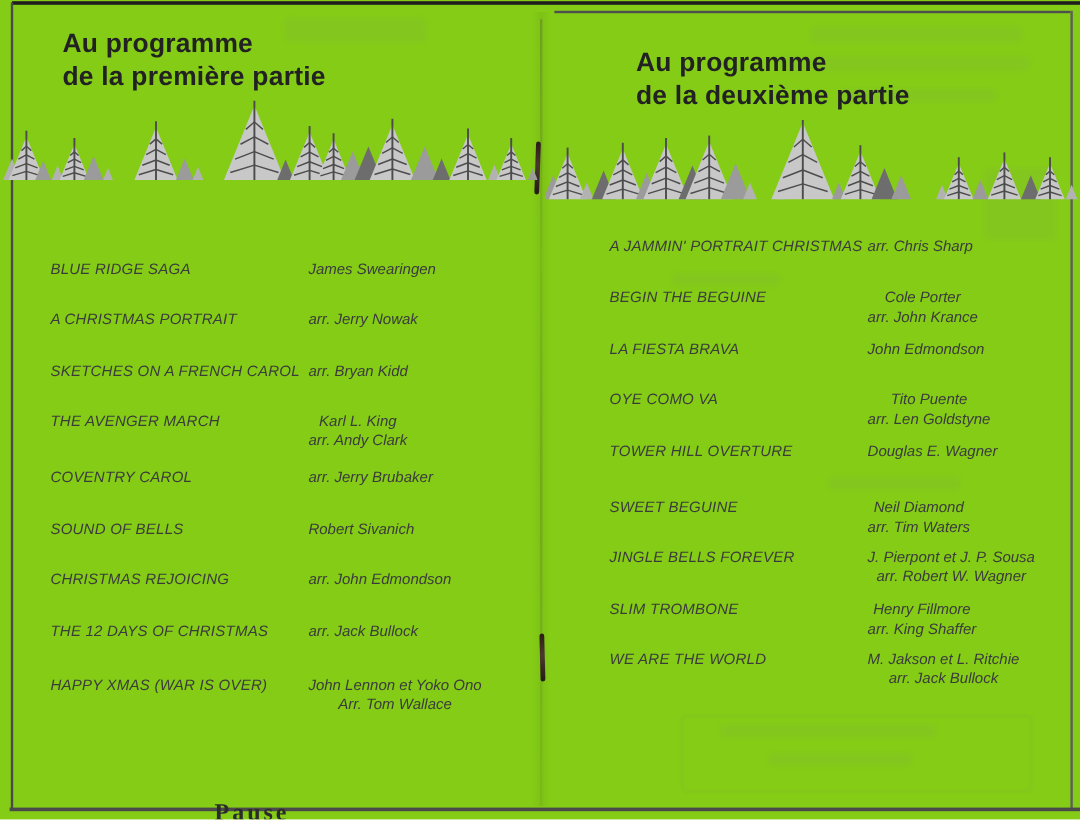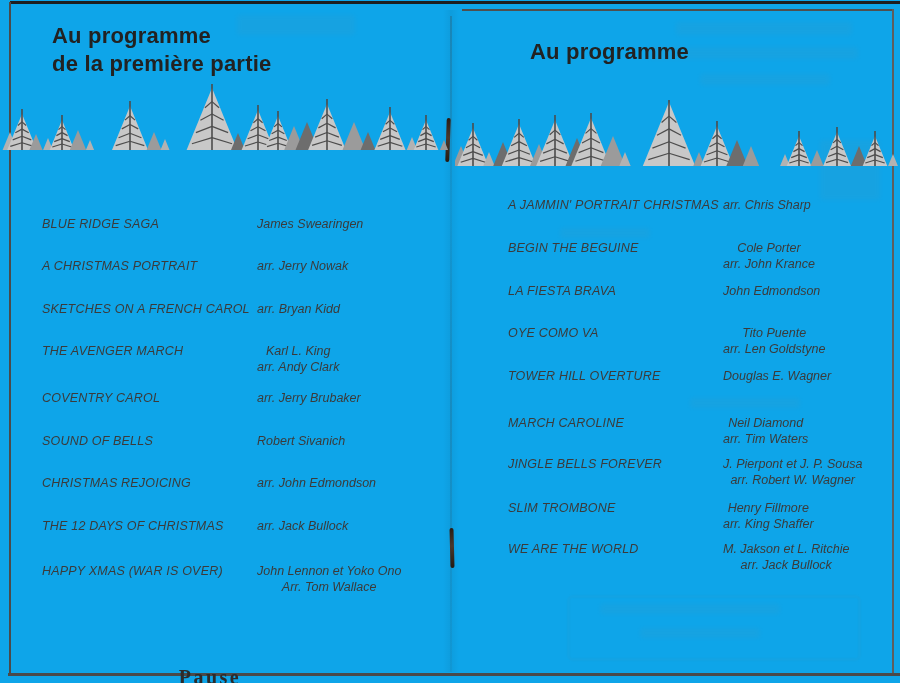--- a/index.html
+++ b/index.html
@@ -1,18 +1,18 @@
 <!DOCTYPE html>
 <html><head>
 <meta charset="utf-8">
 <style>
   html,body{margin:0;padding:0;background:#ffffff;}
   .scan{
     position:relative;width:900px;height:683px;overflow:hidden;
-    background:#0ea5e9;
+    background:#84cc16;
     font-family:"Liberation Sans", sans-serif;
   }
   
   .edge{position:absolute;background:#3c3c3c;}
   .top-edge{left:10px;top:1px;width:890px;height:3px;background:#1e1e1e;}
   .left-edge{left:9px;top:2px;width:2px;height:672px;background:#4a4a4a;}
   .right-edge{left:892px;top:9px;width:2px;height:665px;background:#5e5e5e;}
   .bottom-edge{left:8px;top:673px;width:892px;height:2.5px;background:#4a4a4a;}
   .rp-top-edge{left:462px;top:9px;width:430px;height:1.8px;background:#4f4f4f;}
   
@@ -248,20 +248,21 @@
       <span class="cr">
           <span>John Lennon et Yoko Ono</span>
           <span>Arr. Tom Wallace</span>
         </span>
     </div>
   </div>
   <div class="pause">Pause</div>
 
   <div class="page-header hdr-right">
     <div>Au programme</div>
+    <div>de la deuxième  partie</div>
   </div>
   <svg class="band band-right" id="band-right" width="445" height="70" viewBox="0 0 445 70">
       <polygon points="6,46.0 -2.2,66 14.2,66" fill="#9b9b9b"></polygon>
       <polygon points="18,28.0 2.4,66 33.6,66" fill="#c8c8c8"></polygon>
       <line x1="18" y1="23.0" x2="18" y2="66" stroke="#4c4c4c" stroke-width="1.6"></line>
       <line x1="18" y1="36.4" x2="13.6" y2="40.2" stroke="#4c4c4c" stroke-width="1.2"></line>
       <line x1="18" y1="36.4" x2="22.4" y2="40.2" stroke="#4c4c4c" stroke-width="1.2"></line>
       <line x1="18" y1="44.0" x2="10.9" y2="47.8" stroke="#4c4c4c" stroke-width="1.2"></line>
       <line x1="18" y1="44.0" x2="25.1" y2="47.8" stroke="#4c4c4c" stroke-width="1.2"></line>
       <line x1="18" y1="51.6" x2="8.2" y2="55.4" stroke="#4c4c4c" stroke-width="1.2"></line>
@@ -394,21 +395,21 @@
         </span>
     </div>
     <div class="prow" style="top:369px">
       <span class="ttl">TOWER HILL OVERTURE</span>
       <span class="cr">
           <span>Douglas E. Wagner</span>
           <span></span>
         </span>
     </div>
     <div class="prow" style="top:416px">
-      <span class="ttl">MARCH CAROLINE</span>
+      <span class="ttl">SWEET BEGUINE</span>
       <span class="cr">
           <span>Neil Diamond</span>
           <span>arr. Tim Waters</span>
         </span>
     </div>
     <div class="prow" style="top:457px">
       <span class="ttl">JINGLE BELLS FOREVER</span>
       <span class="cr">
           <span>J. Pierpont et J. P. Sousa</span>
           <span>arr. Robert W. Wagner</span>

